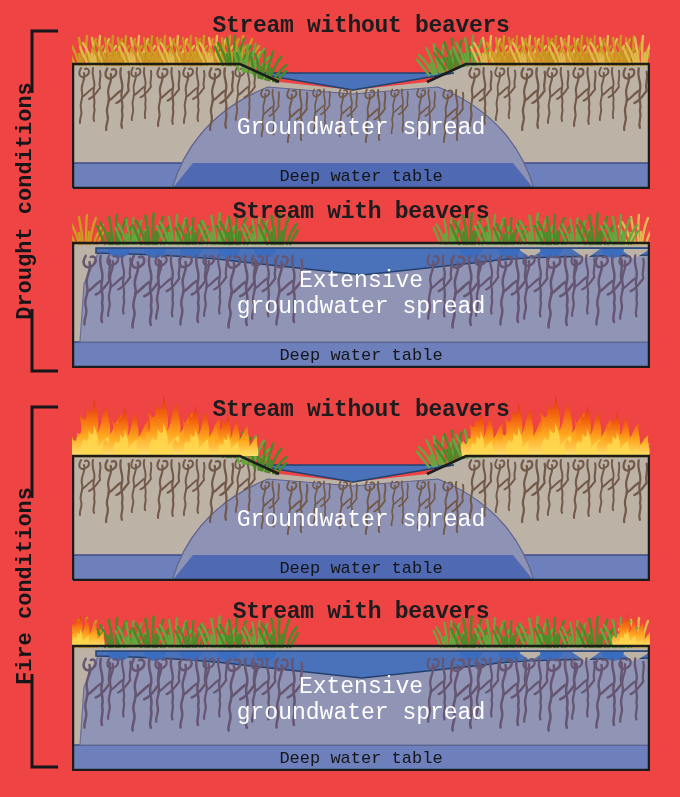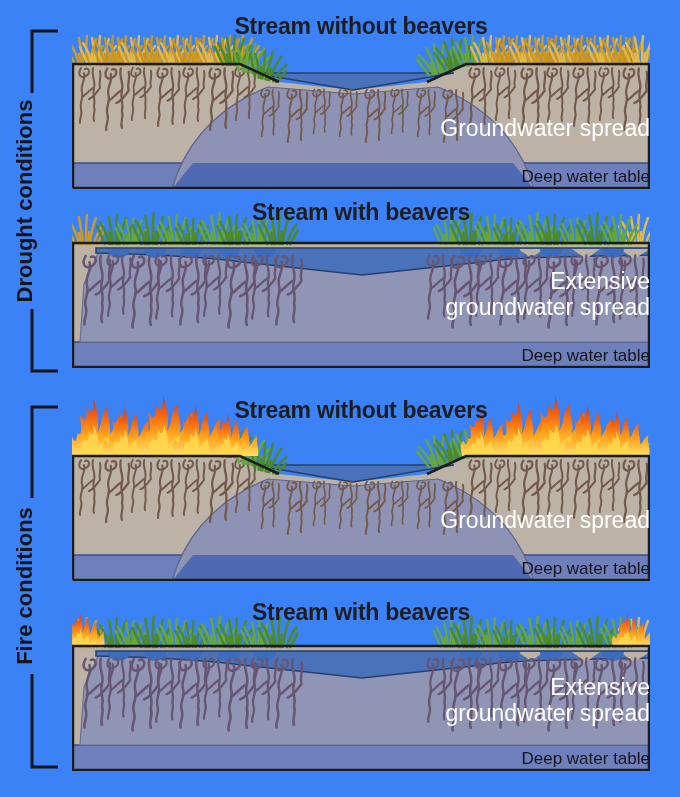--- a/index.html
+++ b/index.html
@@ -1,21 +1,21 @@
 <!DOCTYPE html>
 <html><head>
 <meta charset="utf-8">
 <style>
   html,body{margin:0;padding:0;background:#fff;}
-  .page{position:relative;width:680px;height:797px;background:#3b82f6;overflow:hidden;
-        font-family:Liberation Sans, sans-serif;color:#1d1d1f;}
+  .page{position:relative;width:680px;height:797px;background:#ef4444;overflow:hidden;
+        font-family:Liberation Mono, monospace;color:#1d1d1f;}
   .scene{position:absolute;left:72px;width:578px;height:198px;overflow:hidden;}
   .panel-title{position:absolute;left:72px;width:578px;text-align:center;
         font-size:23px;font-weight:bold;letter-spacing:-.3px;color:#1d1d1f;z-index:5;}
-  .lbl{position:absolute;left:72px;width:578px;text-align:right;z-index:5;}
+  .lbl{position:absolute;left:72px;width:578px;text-align:center;z-index:5;}
   .lbl-white{color:#ffffff;font-size:23px;line-height:26px;}
   .lbl-deep{color:#15151a;font-size:17px;line-height:24px;}
   .bracket{position:absolute;z-index:4;}
   .side-label{position:absolute;white-space:nowrap;font-size:22px;font-weight:bold;
         color:#15151a;transform:translate(-50%,-50%) rotate(-90deg);z-index:4;}
 </style>
 </head>
 <body>
 
 <div class="page">

